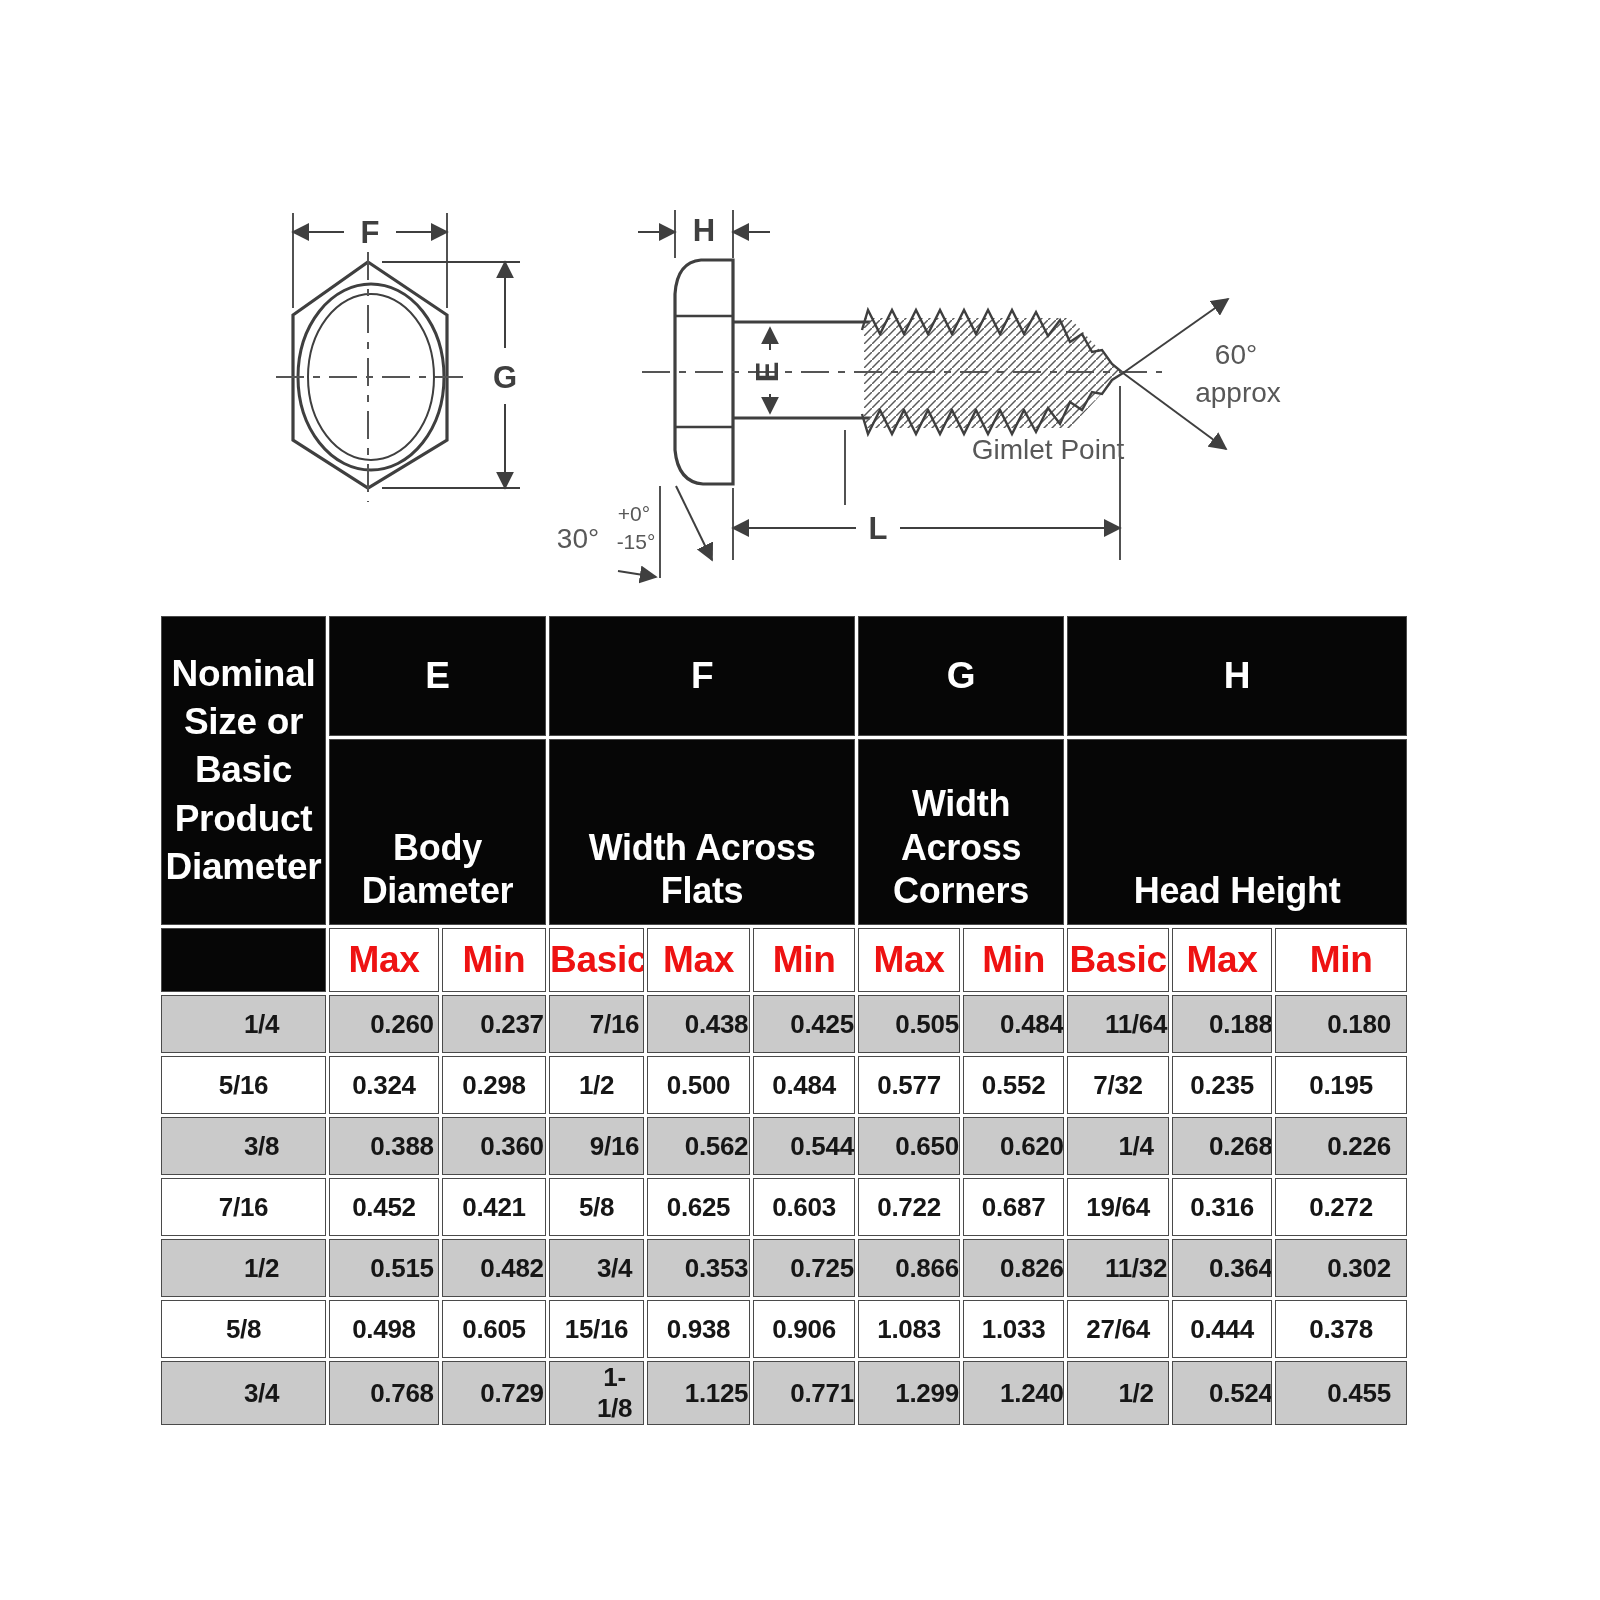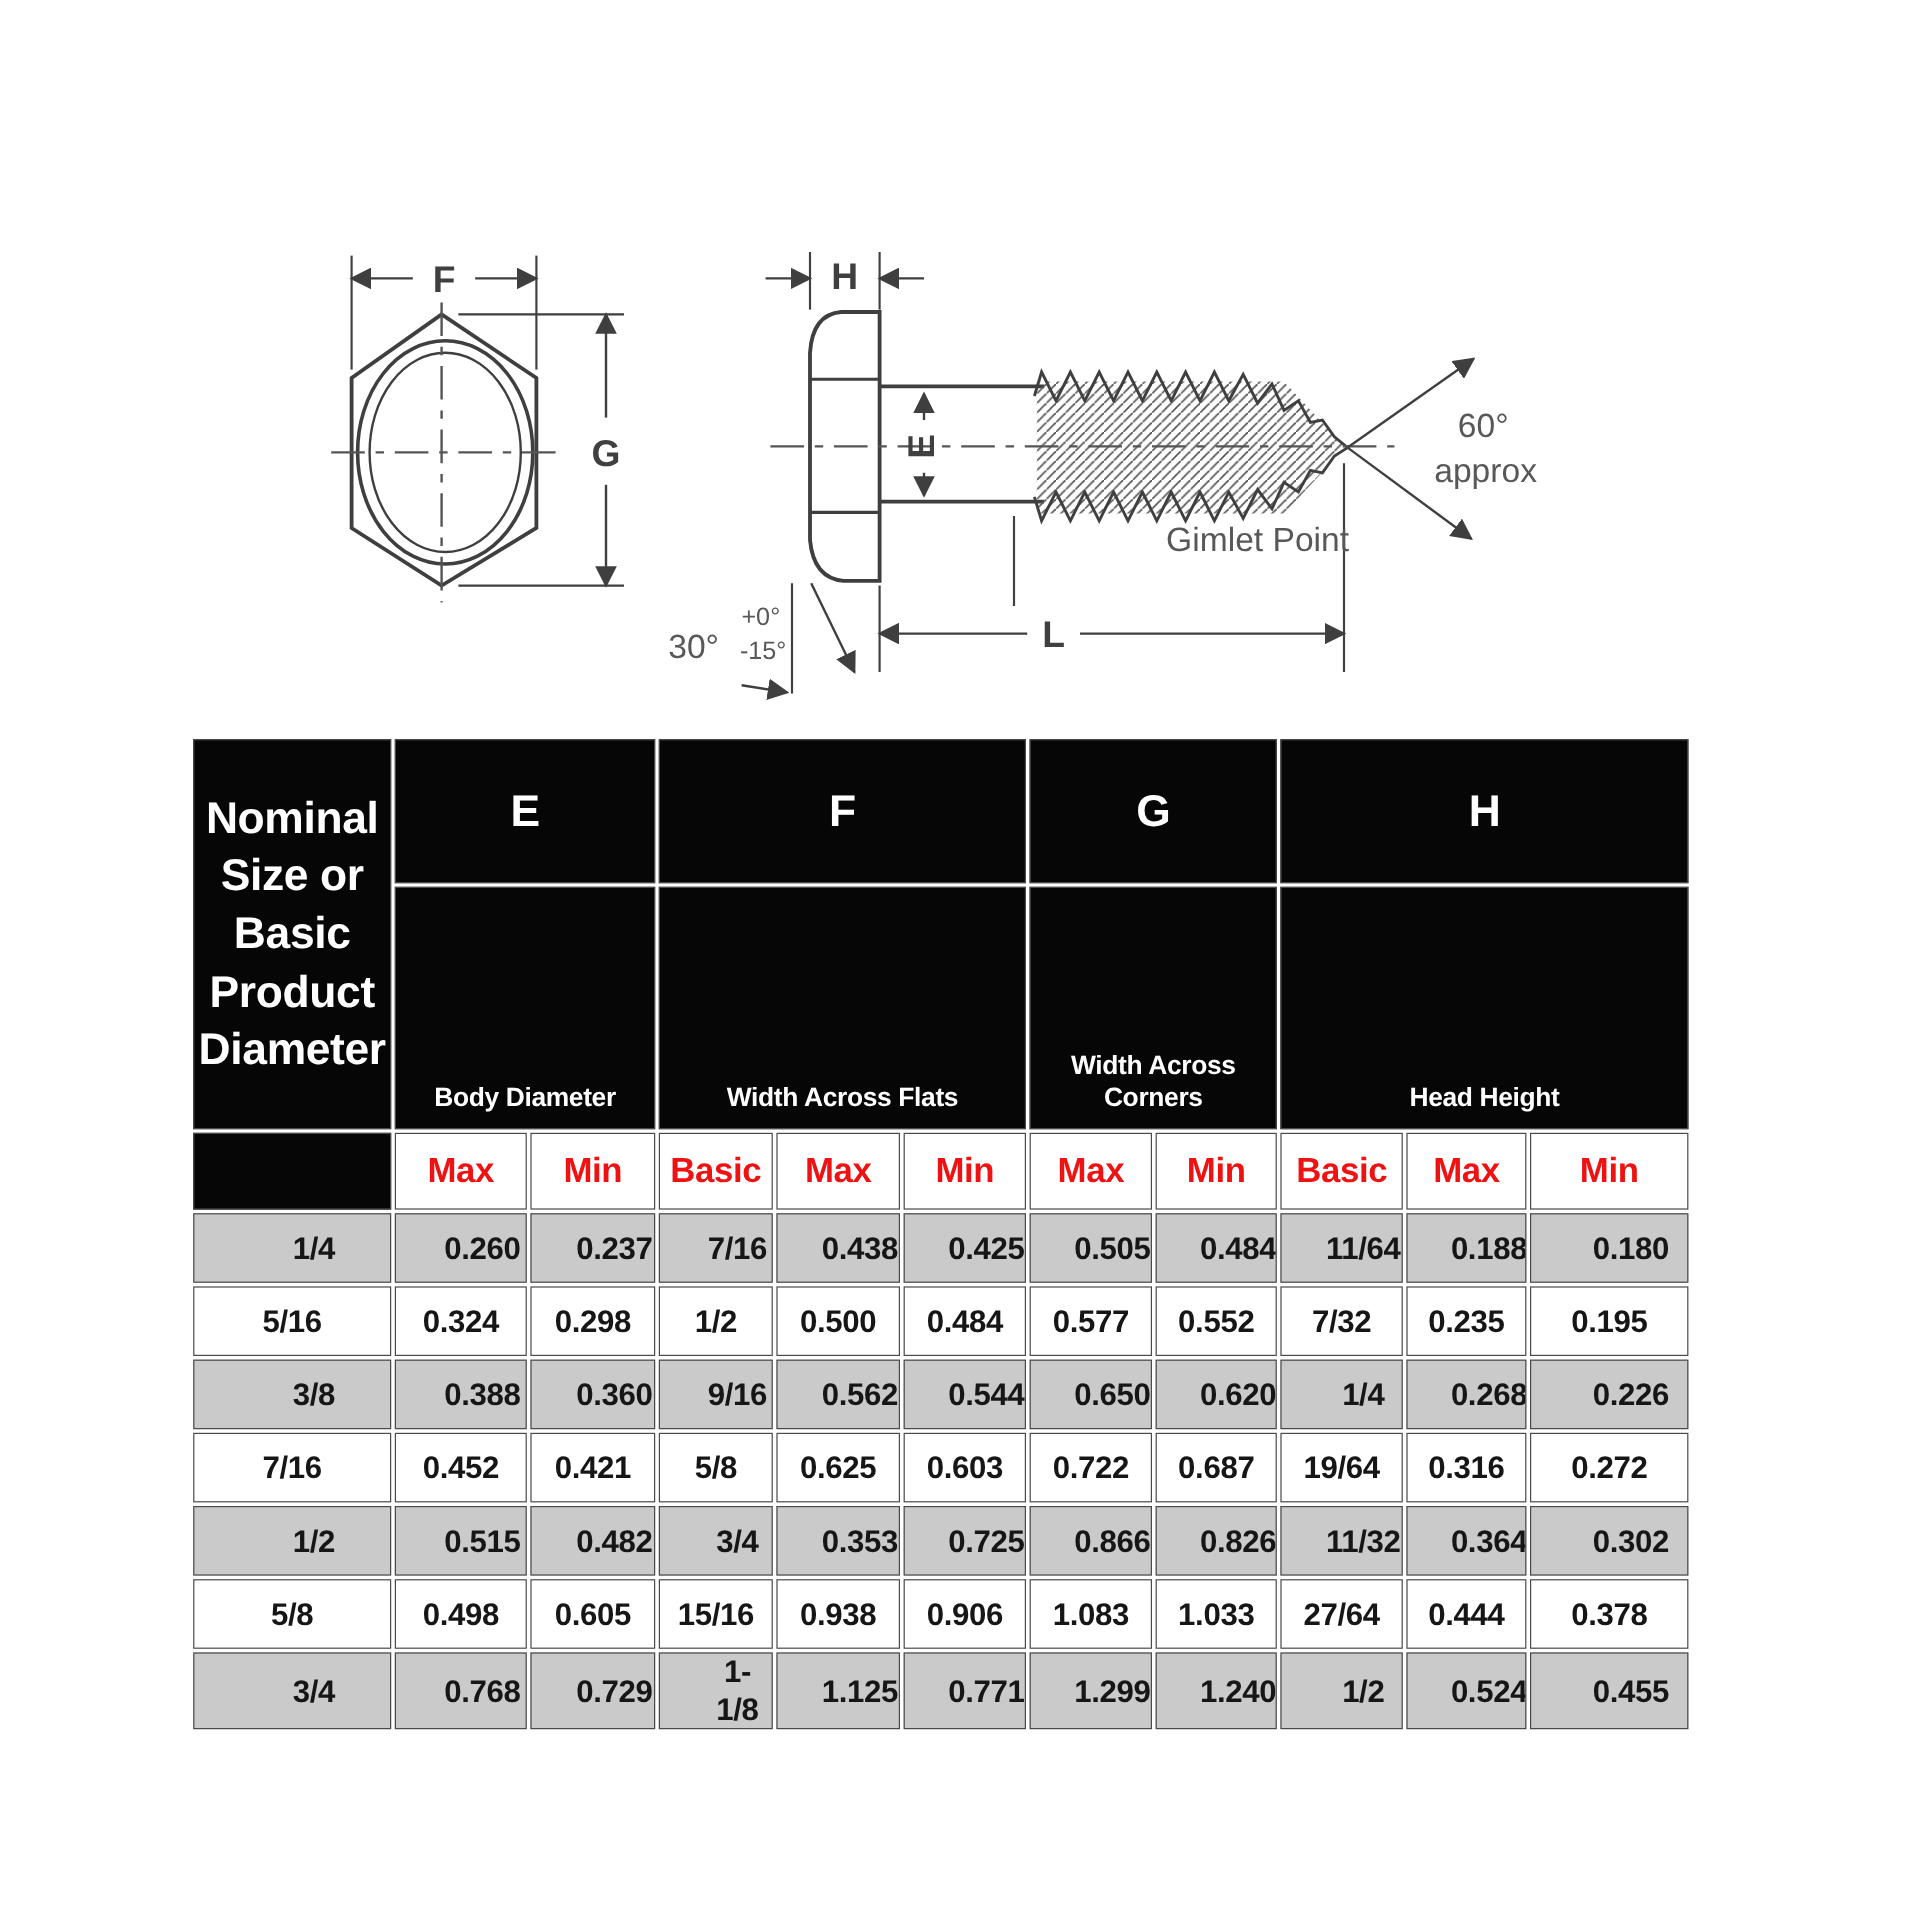--- a/index.html
+++ b/index.html
@@ -34,22 +34,22 @@
   }
   .spec-table td{
     border:1px solid var(--grid-line);
     text-align:center;vertical-align:middle;
     padding:0;overflow:hidden;
     letter-spacing:-0.3px;
   }
   .hdr{background:var(--header-bg);color:var(--header-text);font-weight:bold;border-color:#000;}
   .corner-cell{font-size:30px;line-height:1.3;padding:0 14px;margin-left:33px;}
   .letter-row td{height:118px;font-size:37px;}
-  .name-row td{height:172px;vertical-align:bottom;padding:16px 12px 12px 12px;font-size:22px;line-height:1.2;}
-  .sub-row td{height:62px;font-size:29px;font-weight:bold;color:var(--subheader-text);background:#ffffff;}
+  .name-row td{height:172px;vertical-align:bottom;padding:0 12px 12px 12px;font-size:36px;line-height:1.2;}
+  .sub-row td{height:62px;font-size:37px;font-weight:bold;color:var(--subheader-text);background:#ffffff;}
   .sub-row td.hdr{background:var(--header-bg);}
   .spec-table tbody td{height:56px;font-size:26px;font-weight:bold;color:#161616;background:var(--row-bg);}
   .spec-table tbody tr.alt td{background:var(--row-alt-bg);padding-left:36px;}
 </style>
 </head>
 <body>
 
 <div class="canvas">
 
   <svg class="diagram-svg" width="1600" height="612" viewBox="0 0 1600 612" aria-hidden="true">

